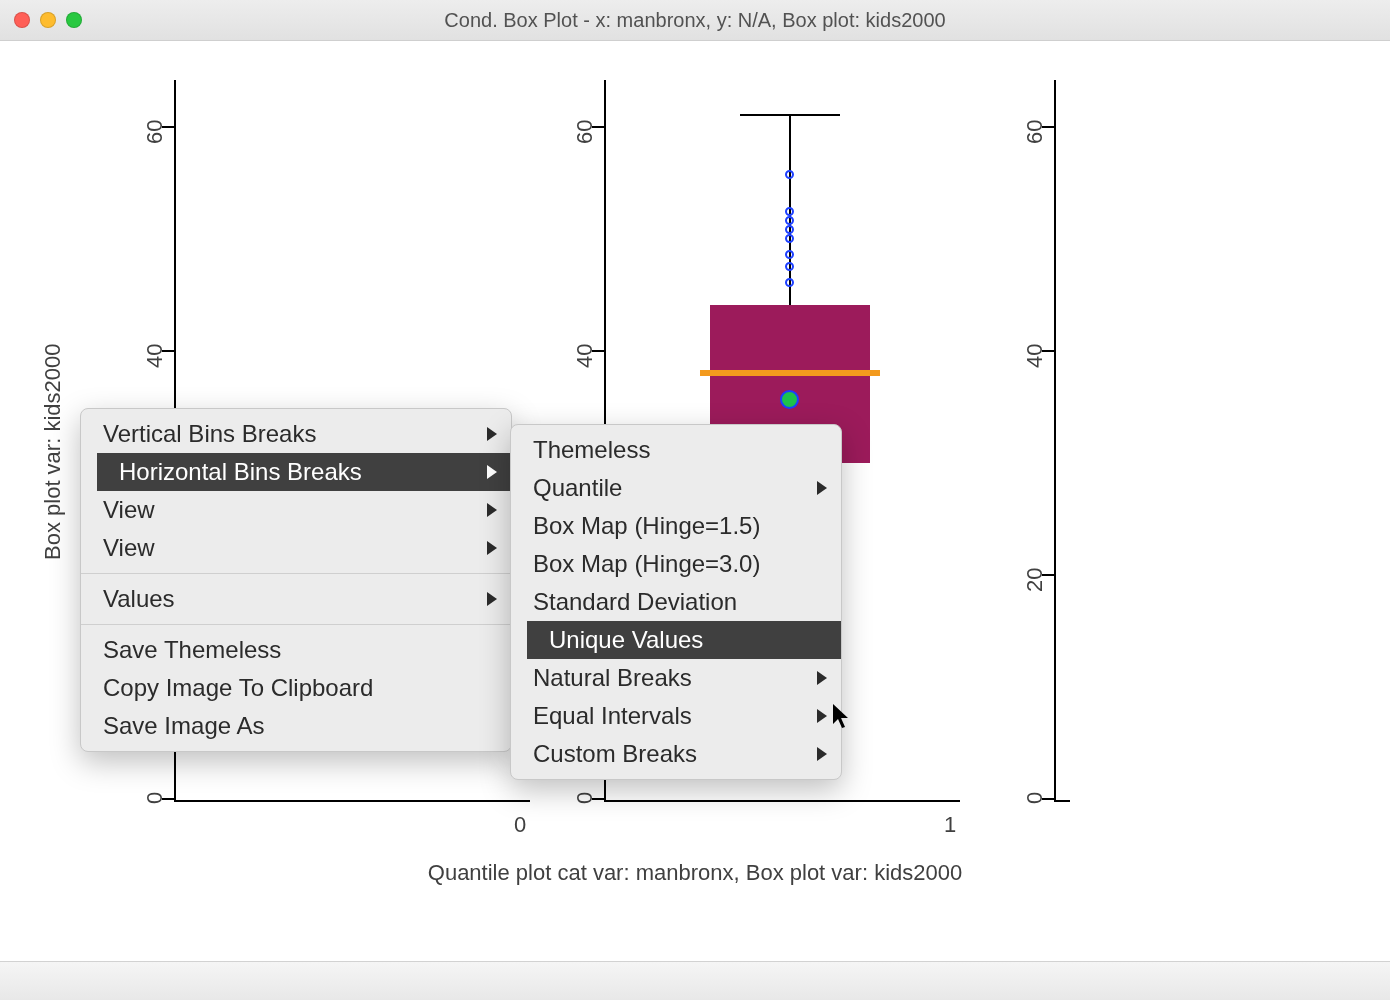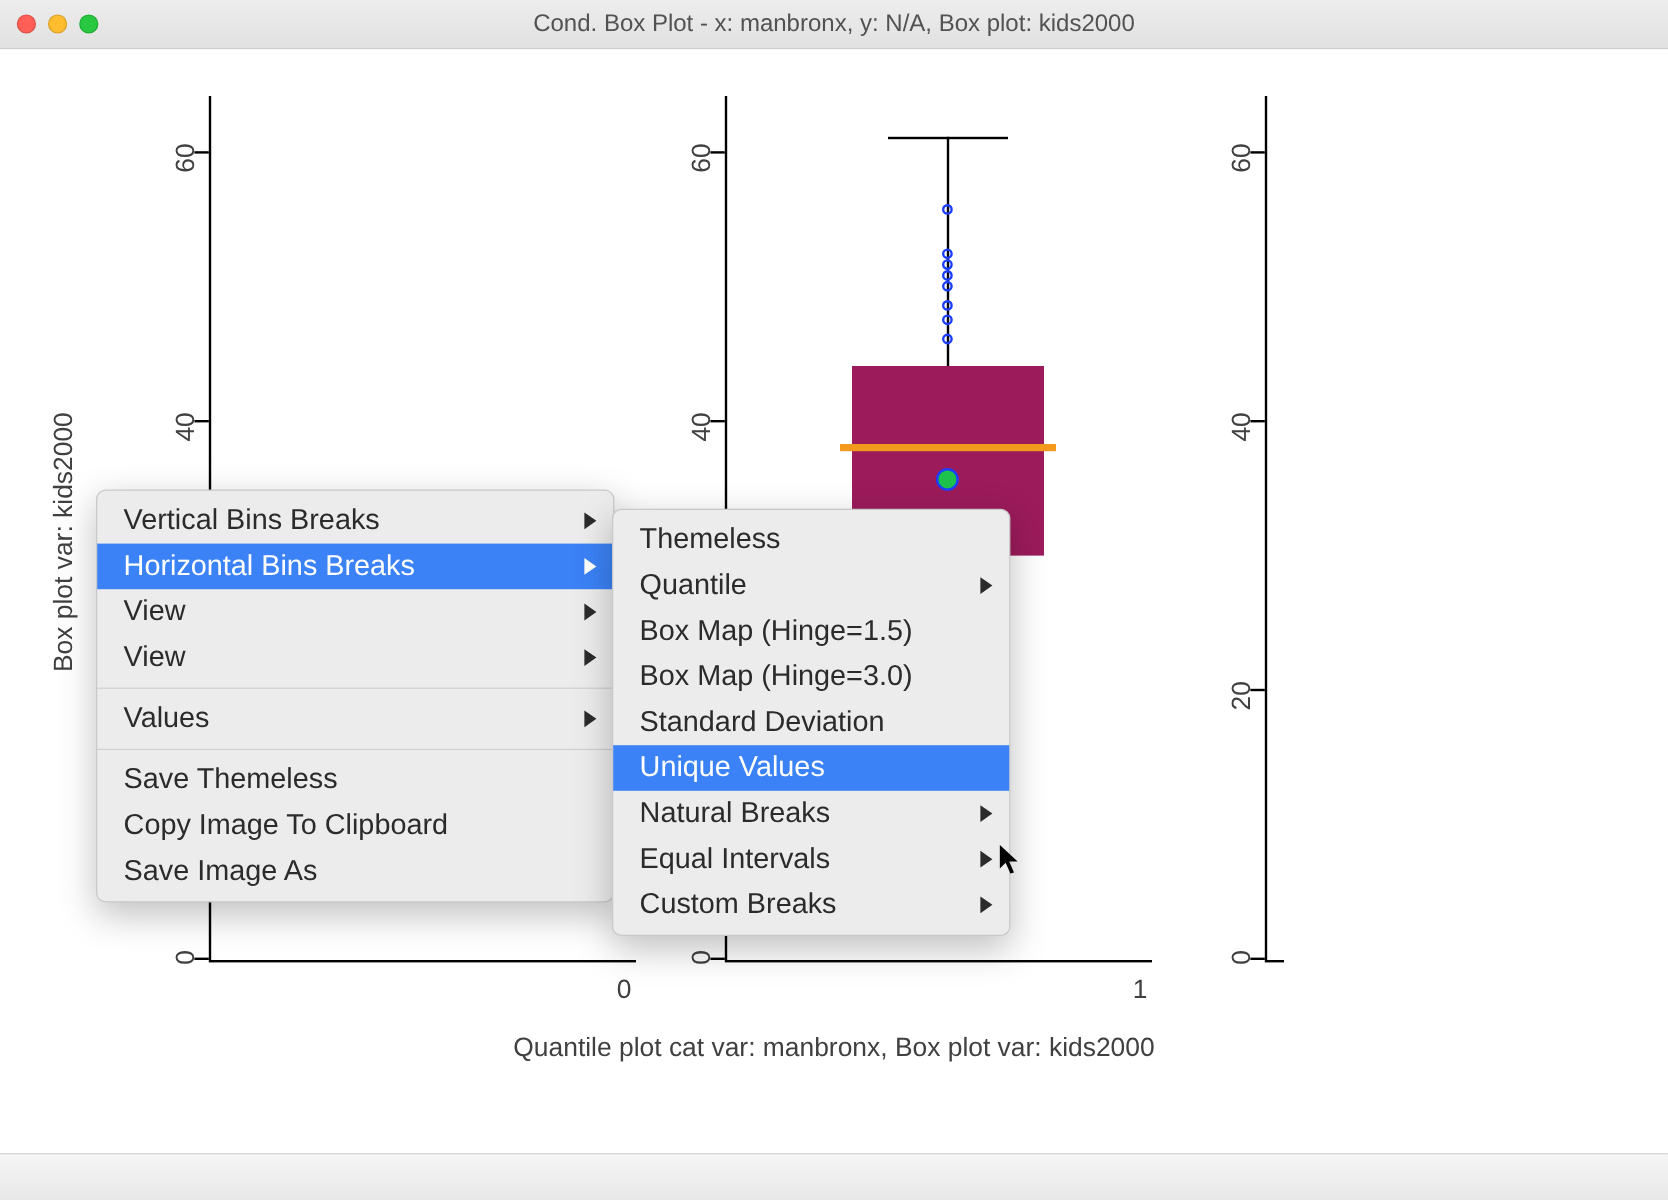--- a/index.html
+++ b/index.html
@@ -143,22 +143,23 @@
     color:#2b2b2b;
   }
   .menu .item {
     position:relative;
     height:38px;
     line-height:38px;
     padding:0 46px 0 22px;
     white-space: nowrap;
   }
   .menu .item.highlight {
-    background:#3b82f6;
+    background:#404040;
     color:#ffffff;
+    margin-left:16px;
   }
   .item.has-sub::after {
     content:"";
     position:absolute;
     right:14px;
     top:50%;
     transform: translateY(-50%);
     width:0;height:0;
     border-left:10px solid currentColor;
     border-top:7px solid transparent;

